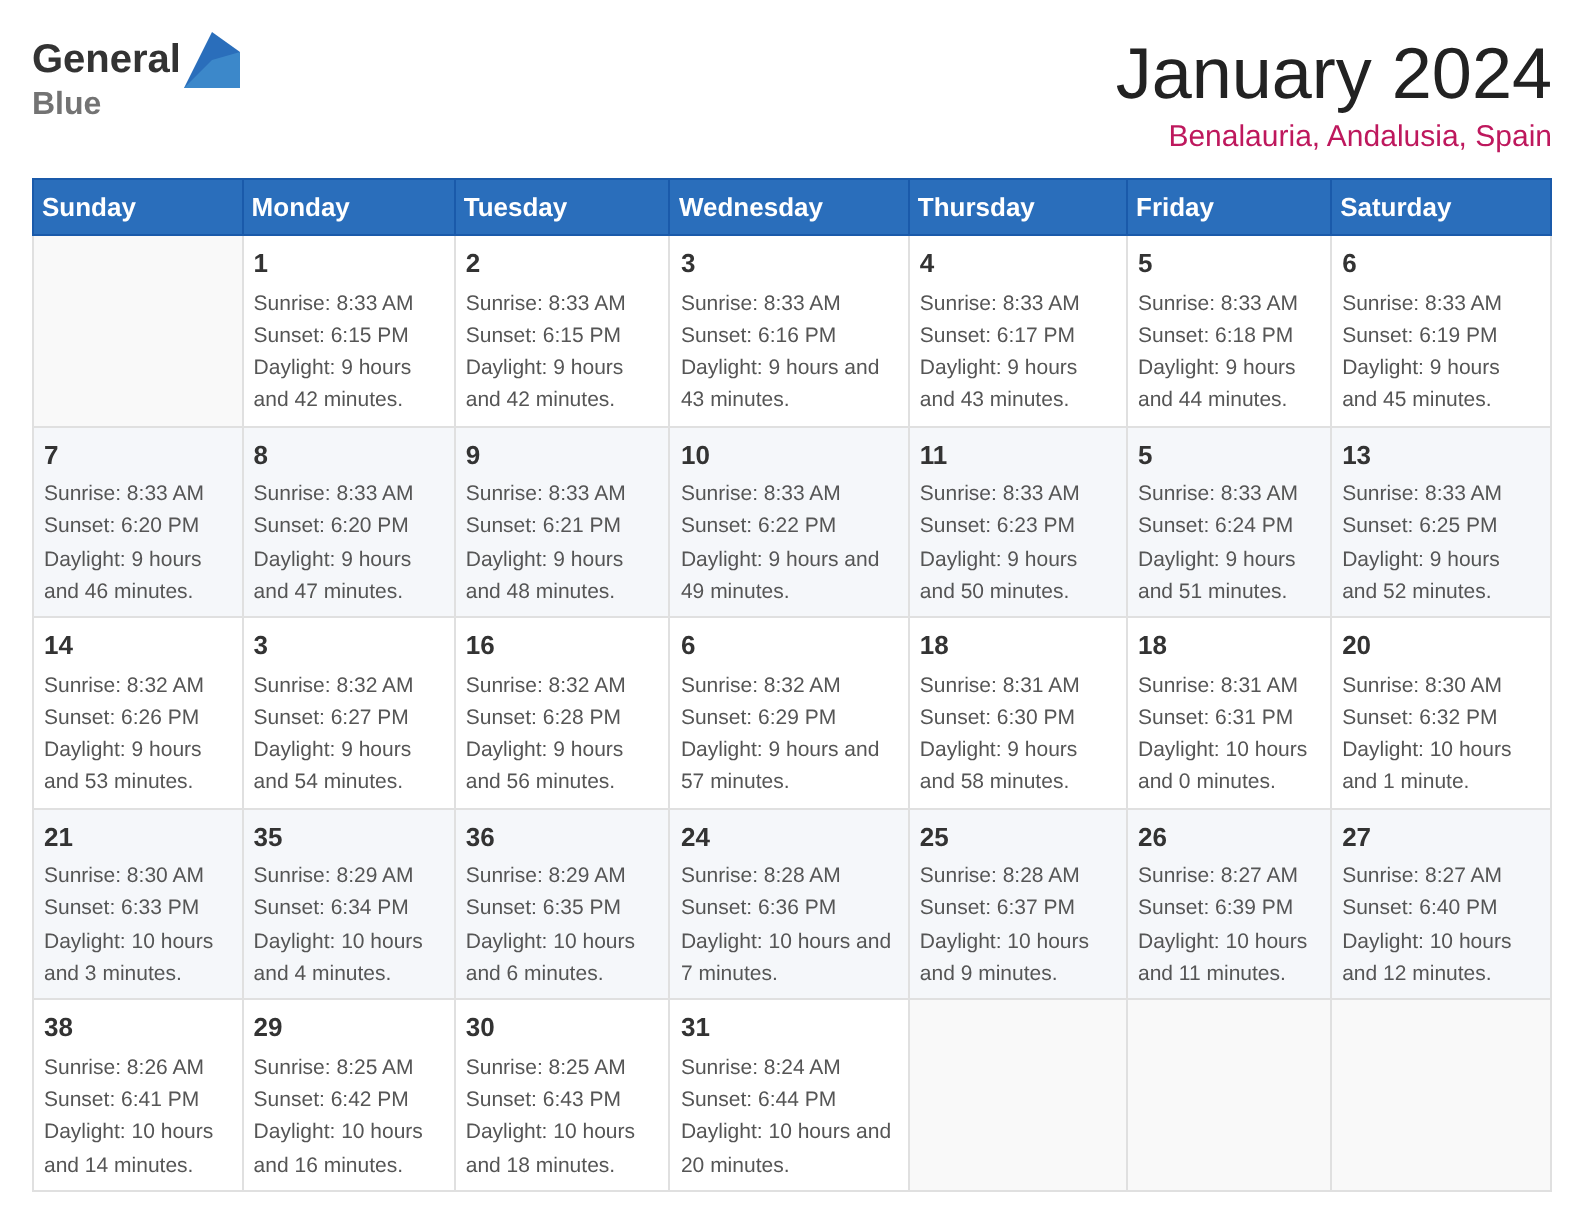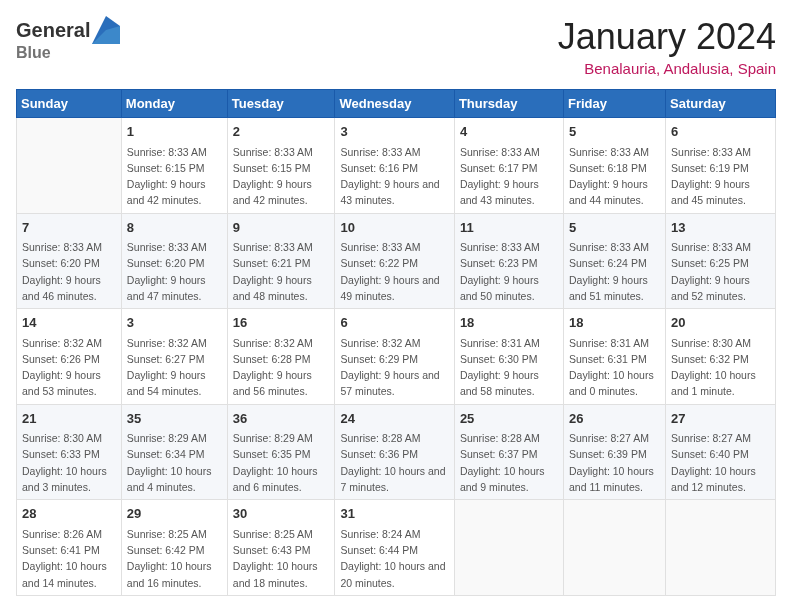--- a/index.html
+++ b/index.html
@@ -246,21 +246,21 @@
           <span class="day-number">26</span>
           <div class="cell-info">Sunrise: 8:27 AM<br>Sunset: 6:39 PM<br>Daylight: 10 hours and 11 minutes.</div>
         </td>
         <td>
           <span class="day-number">27</span>
           <div class="cell-info">Sunrise: 8:27 AM<br>Sunset: 6:40 PM<br>Daylight: 10 hours and 12 minutes.</div>
         </td>
       </tr>
       <tr>
         <td>
-          <span class="day-number">28</span>
+          <span class="day-number">38</span>
           <div class="cell-info">Sunrise: 8:26 AM<br>Sunset: 6:41 PM<br>Daylight: 10 hours and 14 minutes.</div>
         </td>
         <td>
           <span class="day-number">29</span>
           <div class="cell-info">Sunrise: 8:25 AM<br>Sunset: 6:42 PM<br>Daylight: 10 hours and 16 minutes.</div>
         </td>
         <td>
           <span class="day-number">30</span>
           <div class="cell-info">Sunrise: 8:25 AM<br>Sunset: 6:43 PM<br>Daylight: 10 hours and 18 minutes.</div>
         </td>

